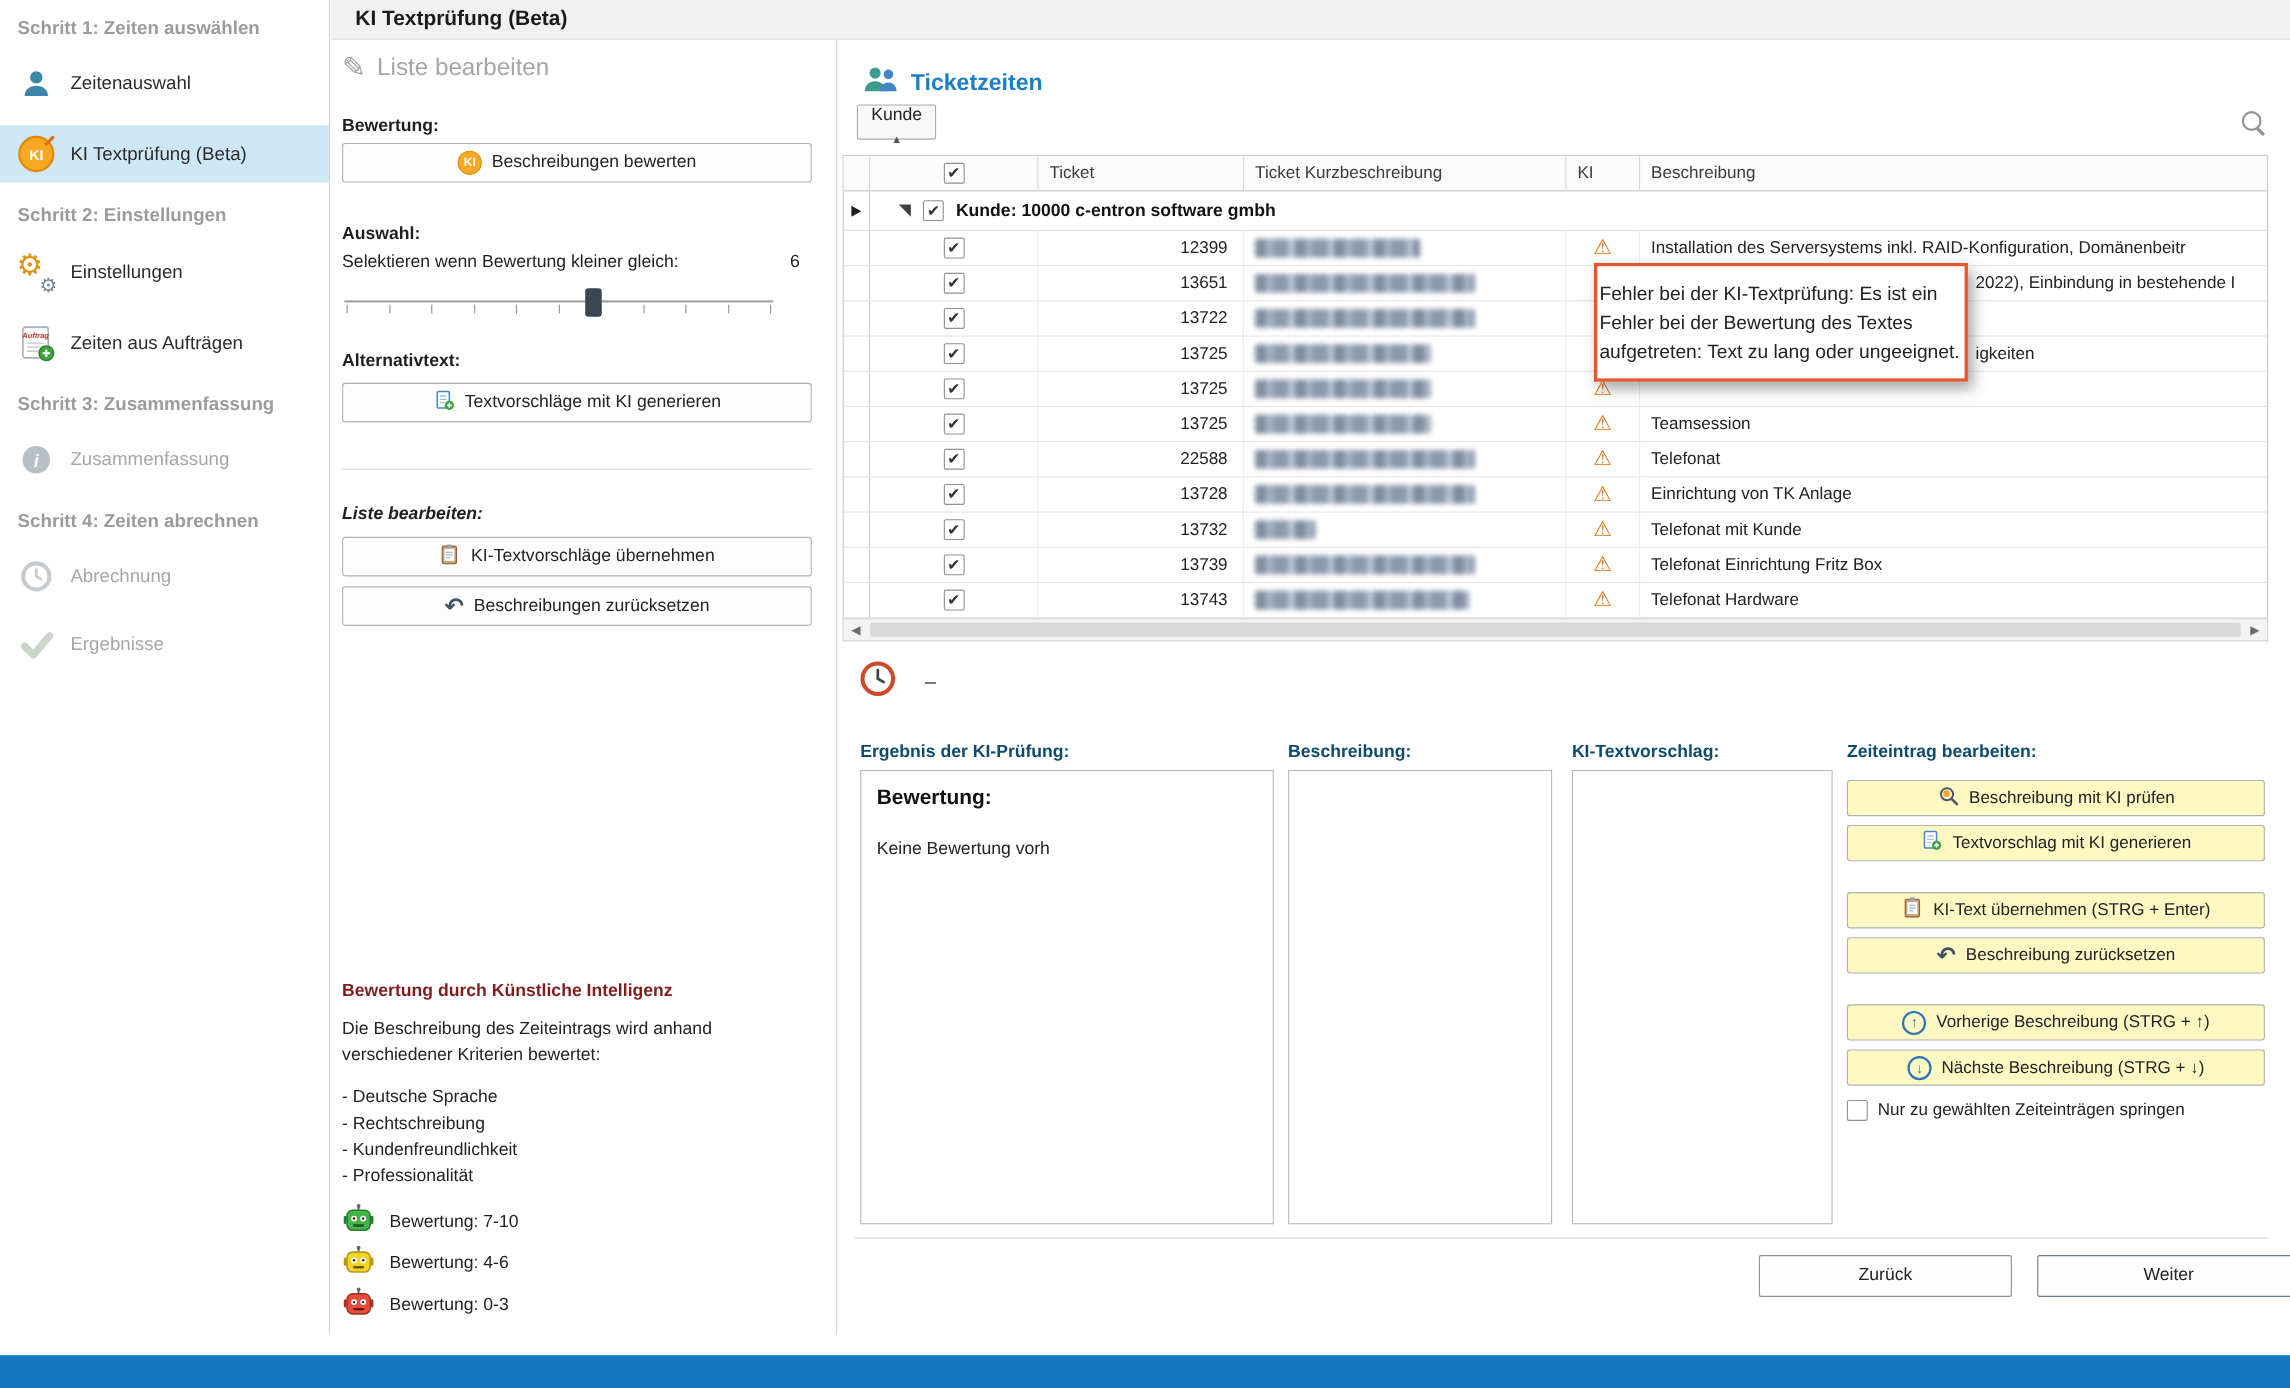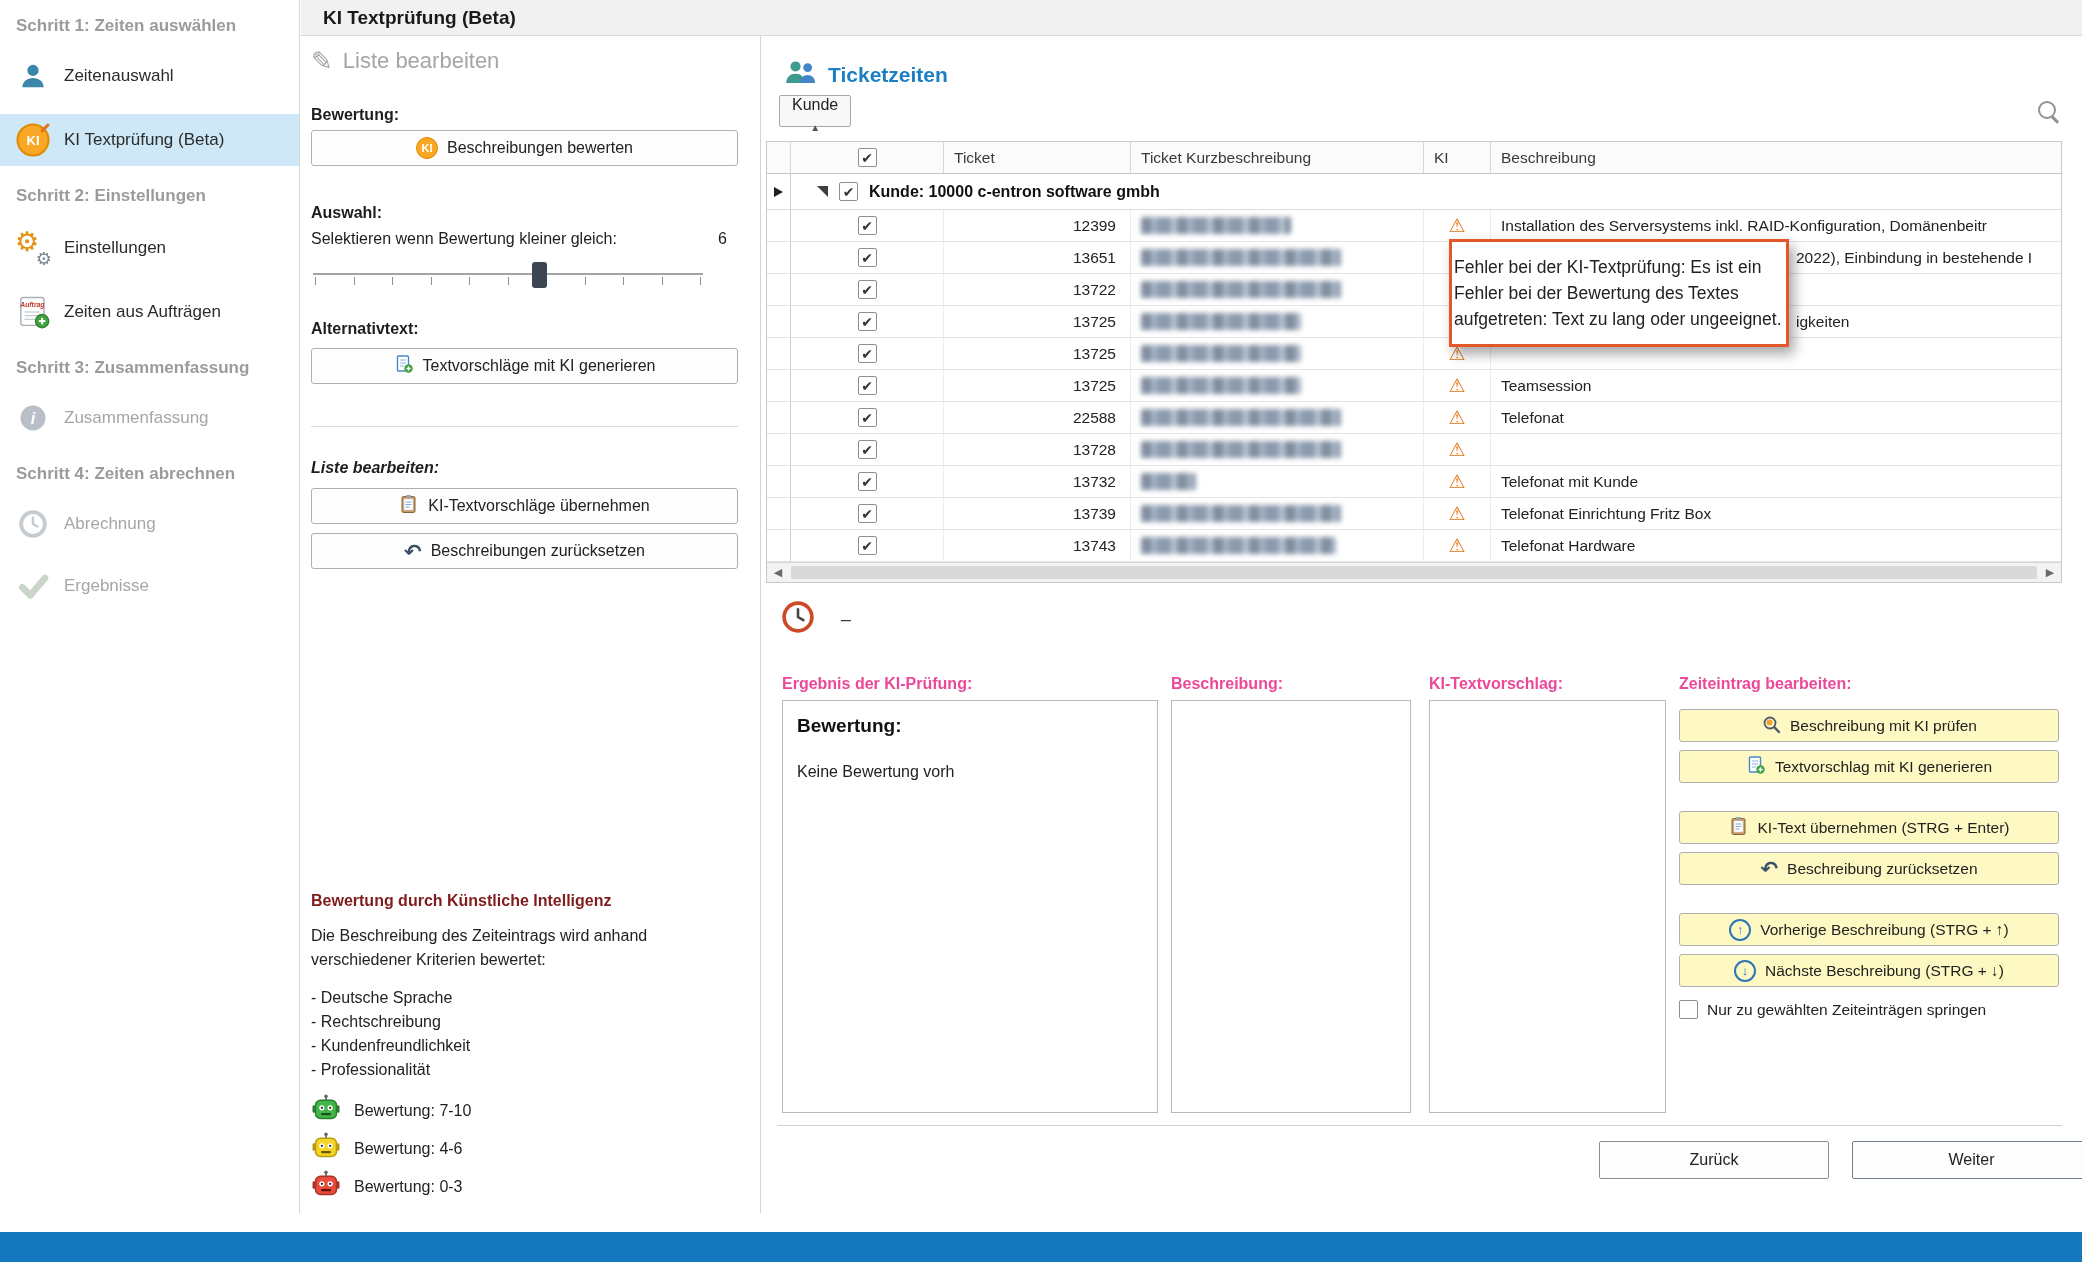--- a/index.html
+++ b/index.html
@@ -85,21 +85,21 @@
   .hs-arrow { position:absolute; top:0; width:22px; height:19px; display:flex; align-items:center; justify-content:center; font-size:11px; color:#6a6a6a; }
   .hs-left { left:0; } .hs-right { right:0; }
   .hs-thumb { position:absolute; left:24px; right:24px; top:3px; bottom:3px; background:#d9d9d9; border-radius:2px; }
 
   .tooltip { position:absolute; left:687px; top:203px; width:340px; background:#fff; border:3px solid #e2582a; padding:12px 2px; font-size:17.5px; line-height:26px; color:#222; box-shadow:5px 7px 12px rgba(0,0,0,.35); z-index:10; }
 
   .clock-row { position:absolute; left:19px; top:564px; display:flex; align-items:center; gap:26px; }
   .dash { font-size:18px; color:#333; }
 
   .dcol { position:absolute; top:639px; }
-  .dcol .dlabel { font-size:16px; font-weight:bold; color:#ec4899; height:16px; }
+  .dcol .dlabel { font-size:16px; font-weight:bold; color:#0c4a6e; height:16px; }
   .dbox { margin-top:9px; border:1px solid #b9b9b9; background:#fff; height:413px; padding:14px; }
   .dcol1 { left:20px; width:376px; } .dcol2 { left:409px; width:240px; } .dcol3 { left:667px; width:237px; } .dcol4 { left:917px; width:380px; }
   .bew-head { font-size:19px; font-weight:bold; color:#111; }
   .bew-text { margin-top:26px; font-size:16px; color:#222; }
   .dbtn { display:flex; align-items:center; justify-content:center; gap:9px; width:100%; height:33px; background:#fef9c3; border:1px solid #b0b0b0; border-radius:3px; font-size:15.5px; font-family:inherit; color:#222; cursor:default; }
   .dbtn.g8 { margin-top:8px; } .dbtn.g28 { margin-top:28px; }
   .circ { width:22px; height:22px; border:2px solid #2e75b6; border-radius:50%; color:#2e75b6; display:inline-flex; align-items:center; justify-content:center; font-size:13px; font-weight:bold; flex:none; }
   .chk-row { display:flex; align-items:center; gap:9px; margin-top:13px; font-size:15.5px; color:#222; }
   .rp-divider { position:absolute; left:15px; width:1285px; top:1089px; border-top:1px solid #d0d0d0; }
   .nav-btn { position:absolute; top:1105px; height:38px; background:#fdfdfd; border:1px solid #8f8f8f; border-radius:2px; font-size:16px; font-family:inherit; color:#222; cursor:default; }
@@ -497,20 +497,23 @@
                 <div class="tc ind"></div>
                 <div class="tc cb">
                   <span class="checkbox">✔</span>
                 </div>
                 <div class="tc ticket">13728</div>
                 <div class="tc kurz">
                   <span class="blurbar" style="width:200px"></span>
                 </div>
                 <div class="tc ki">
                   <span class="warn-icon">⚠</span>
+                </div>
+                <div class="tc besch">
+                  <span style="padding-left:0px">Einrichtung von TK Anlage</span>
                 </div>
               </div>
               <div class="trow">
                 <div class="tc ind"></div>
                 <div class="tc cb">
                   <span class="checkbox">✔</span>
                 </div>
                 <div class="tc ticket">13732</div>
                 <div class="tc kurz">
                   <span class="blurbar" style="width:55px"></span>

